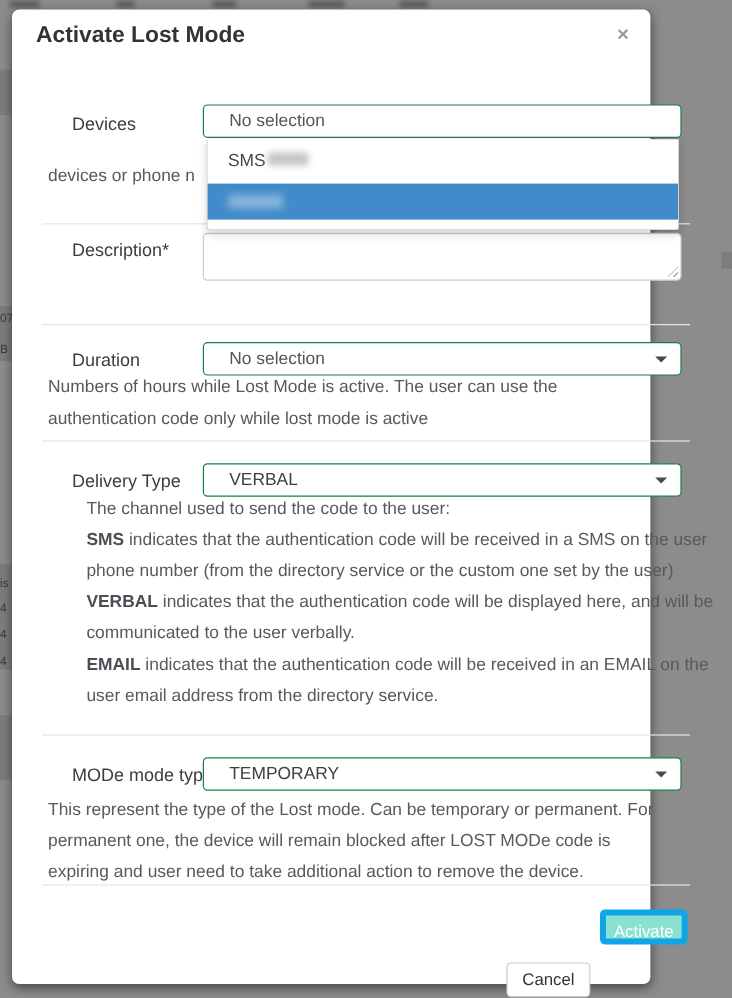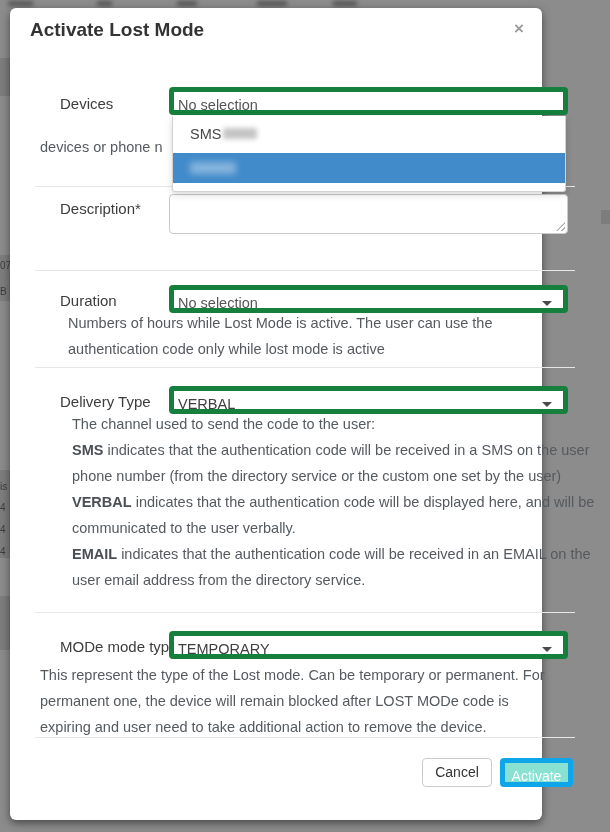--- a/index.html
+++ b/index.html
@@ -32,22 +32,22 @@
     font-size:17px; font-weight:700; color:#9b9b9b;
     cursor:pointer; line-height:22px; padding:0 4px;
   }
 
   .divider { position:absolute; left:25px; width:540px; height:1px; background:#e7e7e7; }
 
   .field-label { position:absolute; left:50px; font-size:15px; color:#3d3d3d; }
 
   .sel {
     position:absolute; left:159px; width:399px; height:28px;
-    border:5px solid #15803d; border-radius:4px; background:#fff;
-    font-size:14.5px; line-height:26px; padding-left:4px;
+    border:1px solid #15803d; border-radius:4px; background:#fff;
+    font-size:14.5px; line-height:26px; padding-left:21px;
     cursor:pointer;
   }
   .sel .sel-value { color:#555; }
   .sel .sel-value.dark { color:#404040; }
   .sel .caret {
     position:absolute; right:11px; top:11px;
     width:0; height:0; border-left:5px solid transparent;
     border-right:5px solid transparent; border-top:5px solid #4a4a4a;
   }
 
@@ -75,21 +75,21 @@
     position:absolute; right:2px; bottom:2px; width:9px; height:9px; cursor:nwse-resize;
     background:repeating-linear-gradient(-45deg, transparent, transparent 2px, #adadad 2px, #adadad 3.5px);
     clip-path:polygon(100% 0, 100% 100%, 0 100%);
   }
 
   .help-block { position:absolute; left:30px; width:528px; font-size:14.5px; color:#555a5f; line-height:26px; }
   .help-block p b, .lead { font-weight:700; color:#4a4f54; }
 
   
   .btn { position:absolute; top:750px; height:29px; border-radius:4px; font-size:14px; text-align:center; line-height:27px; cursor:pointer; font-family:"Liberation Sans", sans-serif; }
-  .btn-cancel { left:412px; width:70px; background:#fff; border:1px solid #cbcbcb; color:#333; }
+  .btn-cancel { left:412px; width:70px; background:#fff; border:1px solid #cbcbcb; color:#333;margin-top:44px; }
   .btn-activate { left:490px; width:73px; background:#89e1d1; border:5px solid #0ea5e9; color:#ffffff; }
 </style>
 </head>
 <body>
 
 <div>
   <div class="backdrop-blob" style="left:8px;width:25px;"></div>
   <div class="backdrop-blob" style="left:97px;width:15px;"></div>
   <div class="backdrop-blob" style="left:177px;width:20px;"></div>
   <div class="backdrop-blob" style="left:257px;width:30px;"></div>
@@ -137,21 +137,21 @@
     <span class="grip"></span>
   </div>
 
   <div class="divider" style="top:262px;"></div>
 
   <div class="field-label" style="top:284px;">Duration</div>
   <div class="sel" style="top:277px;">
     <span class="sel-value">No selection</span>
     <span class="caret"></span>
   </div>
-  <div class="help" style="top:302px;width:470px;margin-left:28px;">Numbers of hours while Lost Mode is active. The user can use the authentication code only while lost mode is active</div>
+  <div class="help" style="top:302px;width:470px;">Numbers of hours while Lost Mode is active. The user can use the authentication code only while lost mode is active</div>
 
   <div class="divider" style="top:359px;"></div>
 
   <div class="field-label" style="top:385px;">Delivery Type</div>
   <div class="sel" style="top:378px;">
     <span class="sel-value dark">VERBAL</span>
     <span class="caret"></span>
   </div>
   <div class="help-block" style="top:403px;margin-left:32px;">
     <p>The channel used to send the code to the user:</p>

